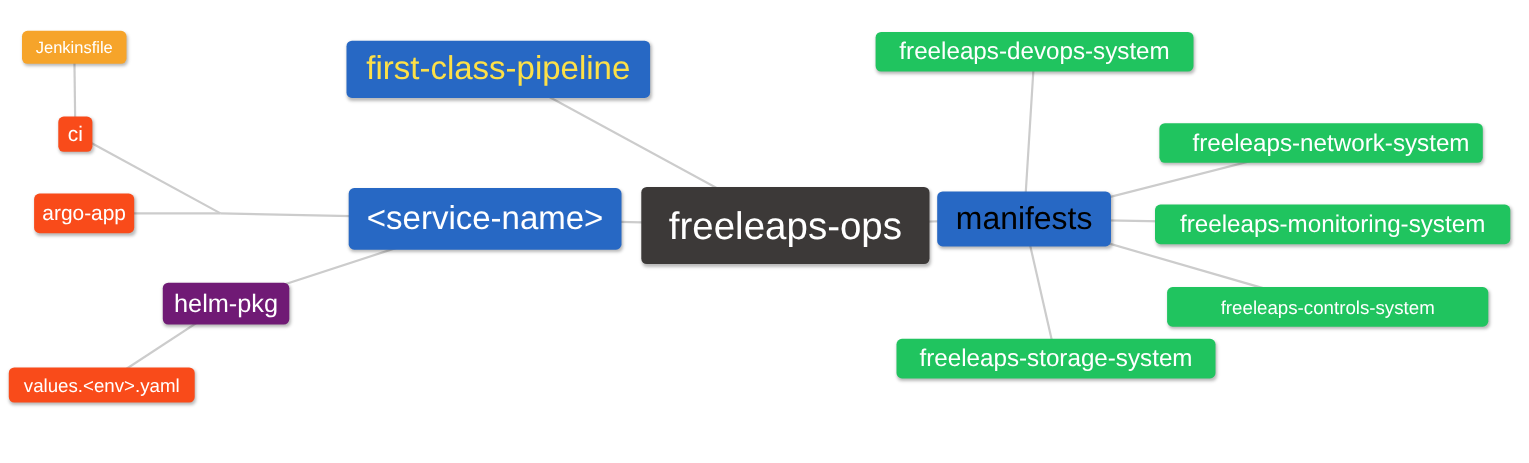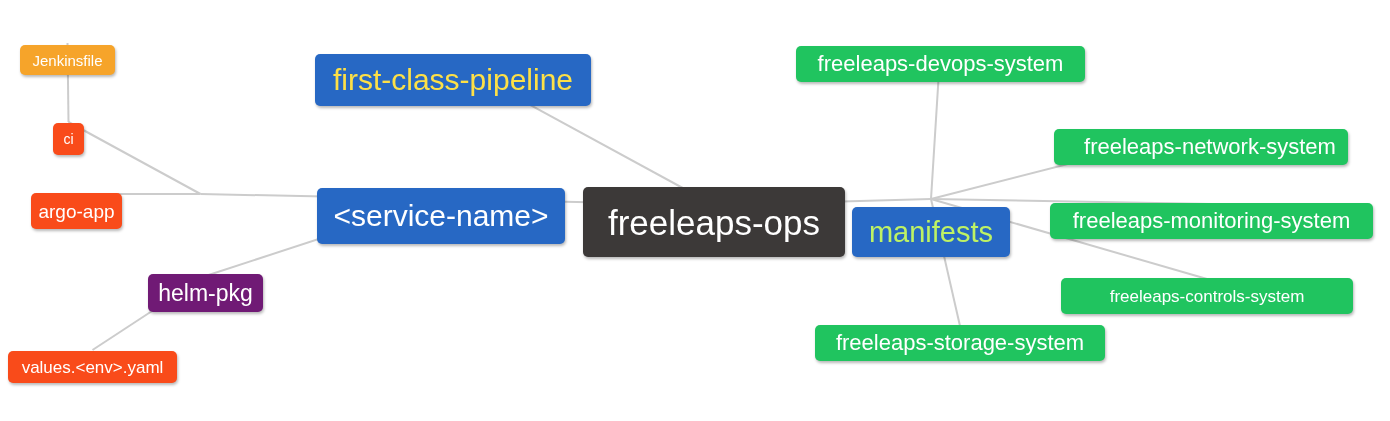--- a/index.html
+++ b/index.html
@@ -8,21 +8,21 @@
     background: #ffffff;
     overflow: hidden;
     font-family: "Liberation Sans", sans-serif;
   }
   .map { position: relative; width: 1390px; height: 421px; }
   #edge-layer {
     position: absolute; left: 0; top: 0;
     width: 1390px; height: 421px;
     display: block;
   }
-  #node-layer { position: absolute; left: 0; top: 0; width: 1390px; height: 321px; margin-top: 17px; }
+  #node-layer { position: absolute; left: 0; top: 0; width: 1390px; height: 321px; }
   .node {
     position: absolute;
     display: flex; align-items: center; justify-content: center;
     box-sizing: border-box;
     color: #ffffff;
     border-radius: 5px;
     box-shadow: 1px 2px 3px rgba(0,0,0,0.28);
     white-space: nowrap;
     cursor: pointer;
     user-select: none;
@@ -44,27 +44,27 @@
       <line x1="441" y1="199" x2="714" y2="205" stroke="#CCCCCC" stroke-width="2"></line>
       <line x1="714" y1="205" x2="931" y2="199" stroke="#CCCCCC" stroke-width="2"></line>
       <line x1="931" y1="199" x2="940.5" y2="47" stroke="#CCCCCC" stroke-width="2"></line>
       <line x1="931" y1="199" x2="1201" y2="130" stroke="#CCCCCC" stroke-width="2"></line>
       <line x1="931" y1="199" x2="1211.5" y2="204" stroke="#CCCCCC" stroke-width="2"></line>
       <line x1="931" y1="199" x2="1207" y2="279" stroke="#CCCCCC" stroke-width="2"></line>
       <line x1="931" y1="199" x2="960" y2="326" stroke="#CCCCCC" stroke-width="2"></line>
     </svg>
   <div id="node-layer">
       <div class="node" style="left: 20px; top: 28px; width: 95px; height: 30px; font-size: 15px; background: rgb(246, 164, 42); color: rgb(255, 255, 255);">Jenkinsfile</div>
-      <div class="node" style="left: 53px; top: 106px; width: 31px; height: 32px; font-size: 14px; background: rgb(249, 75, 26); color: rgb(255, 255, 255);">ci</div>
+      <div class="node" style="left: 53px; top: 106px; width: 31px; height: 32px; font-size: 19px; background: rgb(249, 75, 26); color: rgb(255, 255, 255);">ci</div>
       <div class="node" style="left: 31px; top: 176px; width: 91px; height: 36px; font-size: 19px; background: rgb(249, 75, 26); color: rgb(255, 255, 255);">argo-app</div>
       <div class="node" style="left: 148px; top: 257px; width: 115px; height: 38px; font-size: 23px; background: #701a75; color: rgb(255, 255, 255);">helm-pkg</div>
       <div class="node" style="left: 8px; top: 334px; width: 169px; height: 32px; font-size: 17px; background: rgb(249, 75, 26); color: rgb(255, 255, 255);">values.&lt;env&gt;.yaml</div>
       <div class="node" style="left: 315px; top: 37px; width: 276px; height: 52px; font-size: 30px; background: rgb(39, 104, 196); color: #fde047;">first-class-pipeline</div>
       <div class="node" style="left: 317px; top: 171px; width: 248px; height: 56px; font-size: 30px; background: rgb(39, 104, 196); color: rgb(255, 255, 255);">&lt;service-name&gt;</div>
       <div class="node" style="left: 583px; top: 170px; width: 262px; height: 70px; font-size: 35px; background: rgb(60, 57, 56); color: rgb(255, 255, 255);">freeleaps-ops</div>
-      <div class="node" style="left: 852px; top: 190px; width: 158px; height: 50px; font-size: 29px; background: rgb(39, 104, 196); color: #bef264;">manifests</div>
+      <div class="node" style="left: 852px; top: 174px; width: 158px; height: 50px; font-size: 29px; background: rgb(39, 104, 196); color: #000000;">manifests</div>
       <div class="node" style="left: 796px; top: 29px; width: 289px; height: 36px; font-size: 22px; background: rgb(32, 196, 95); color: rgb(255, 255, 255);">freeleaps-devops-system</div>
       <div class="node" style="left: 1054px; top: 112px; width: 294px; height: 36px; font-size: 22px; background: rgb(32, 196, 95); color: rgb(255, 255, 255); padding-left: 18px;">freeleaps-network-system</div>
       <div class="node" style="left: 1050px; top: 186px; width: 323px; height: 36px; font-size: 22px; background: rgb(32, 196, 95); color: rgb(255, 255, 255);">freeleaps-monitoring-system</div>
       <div class="node" style="left: 1061px; top: 261px; width: 292px; height: 36px; font-size: 17px; background: rgb(32, 196, 95); color: rgb(255, 255, 255);">freeleaps-controls-system</div>
       <div class="node" style="left: 815px; top: 308px; width: 290px; height: 36px; font-size: 22px; background: rgb(32, 196, 95); color: rgb(255, 255, 255);">freeleaps-storage-system</div>
     </div>
 </div>
 
 </body></html>

